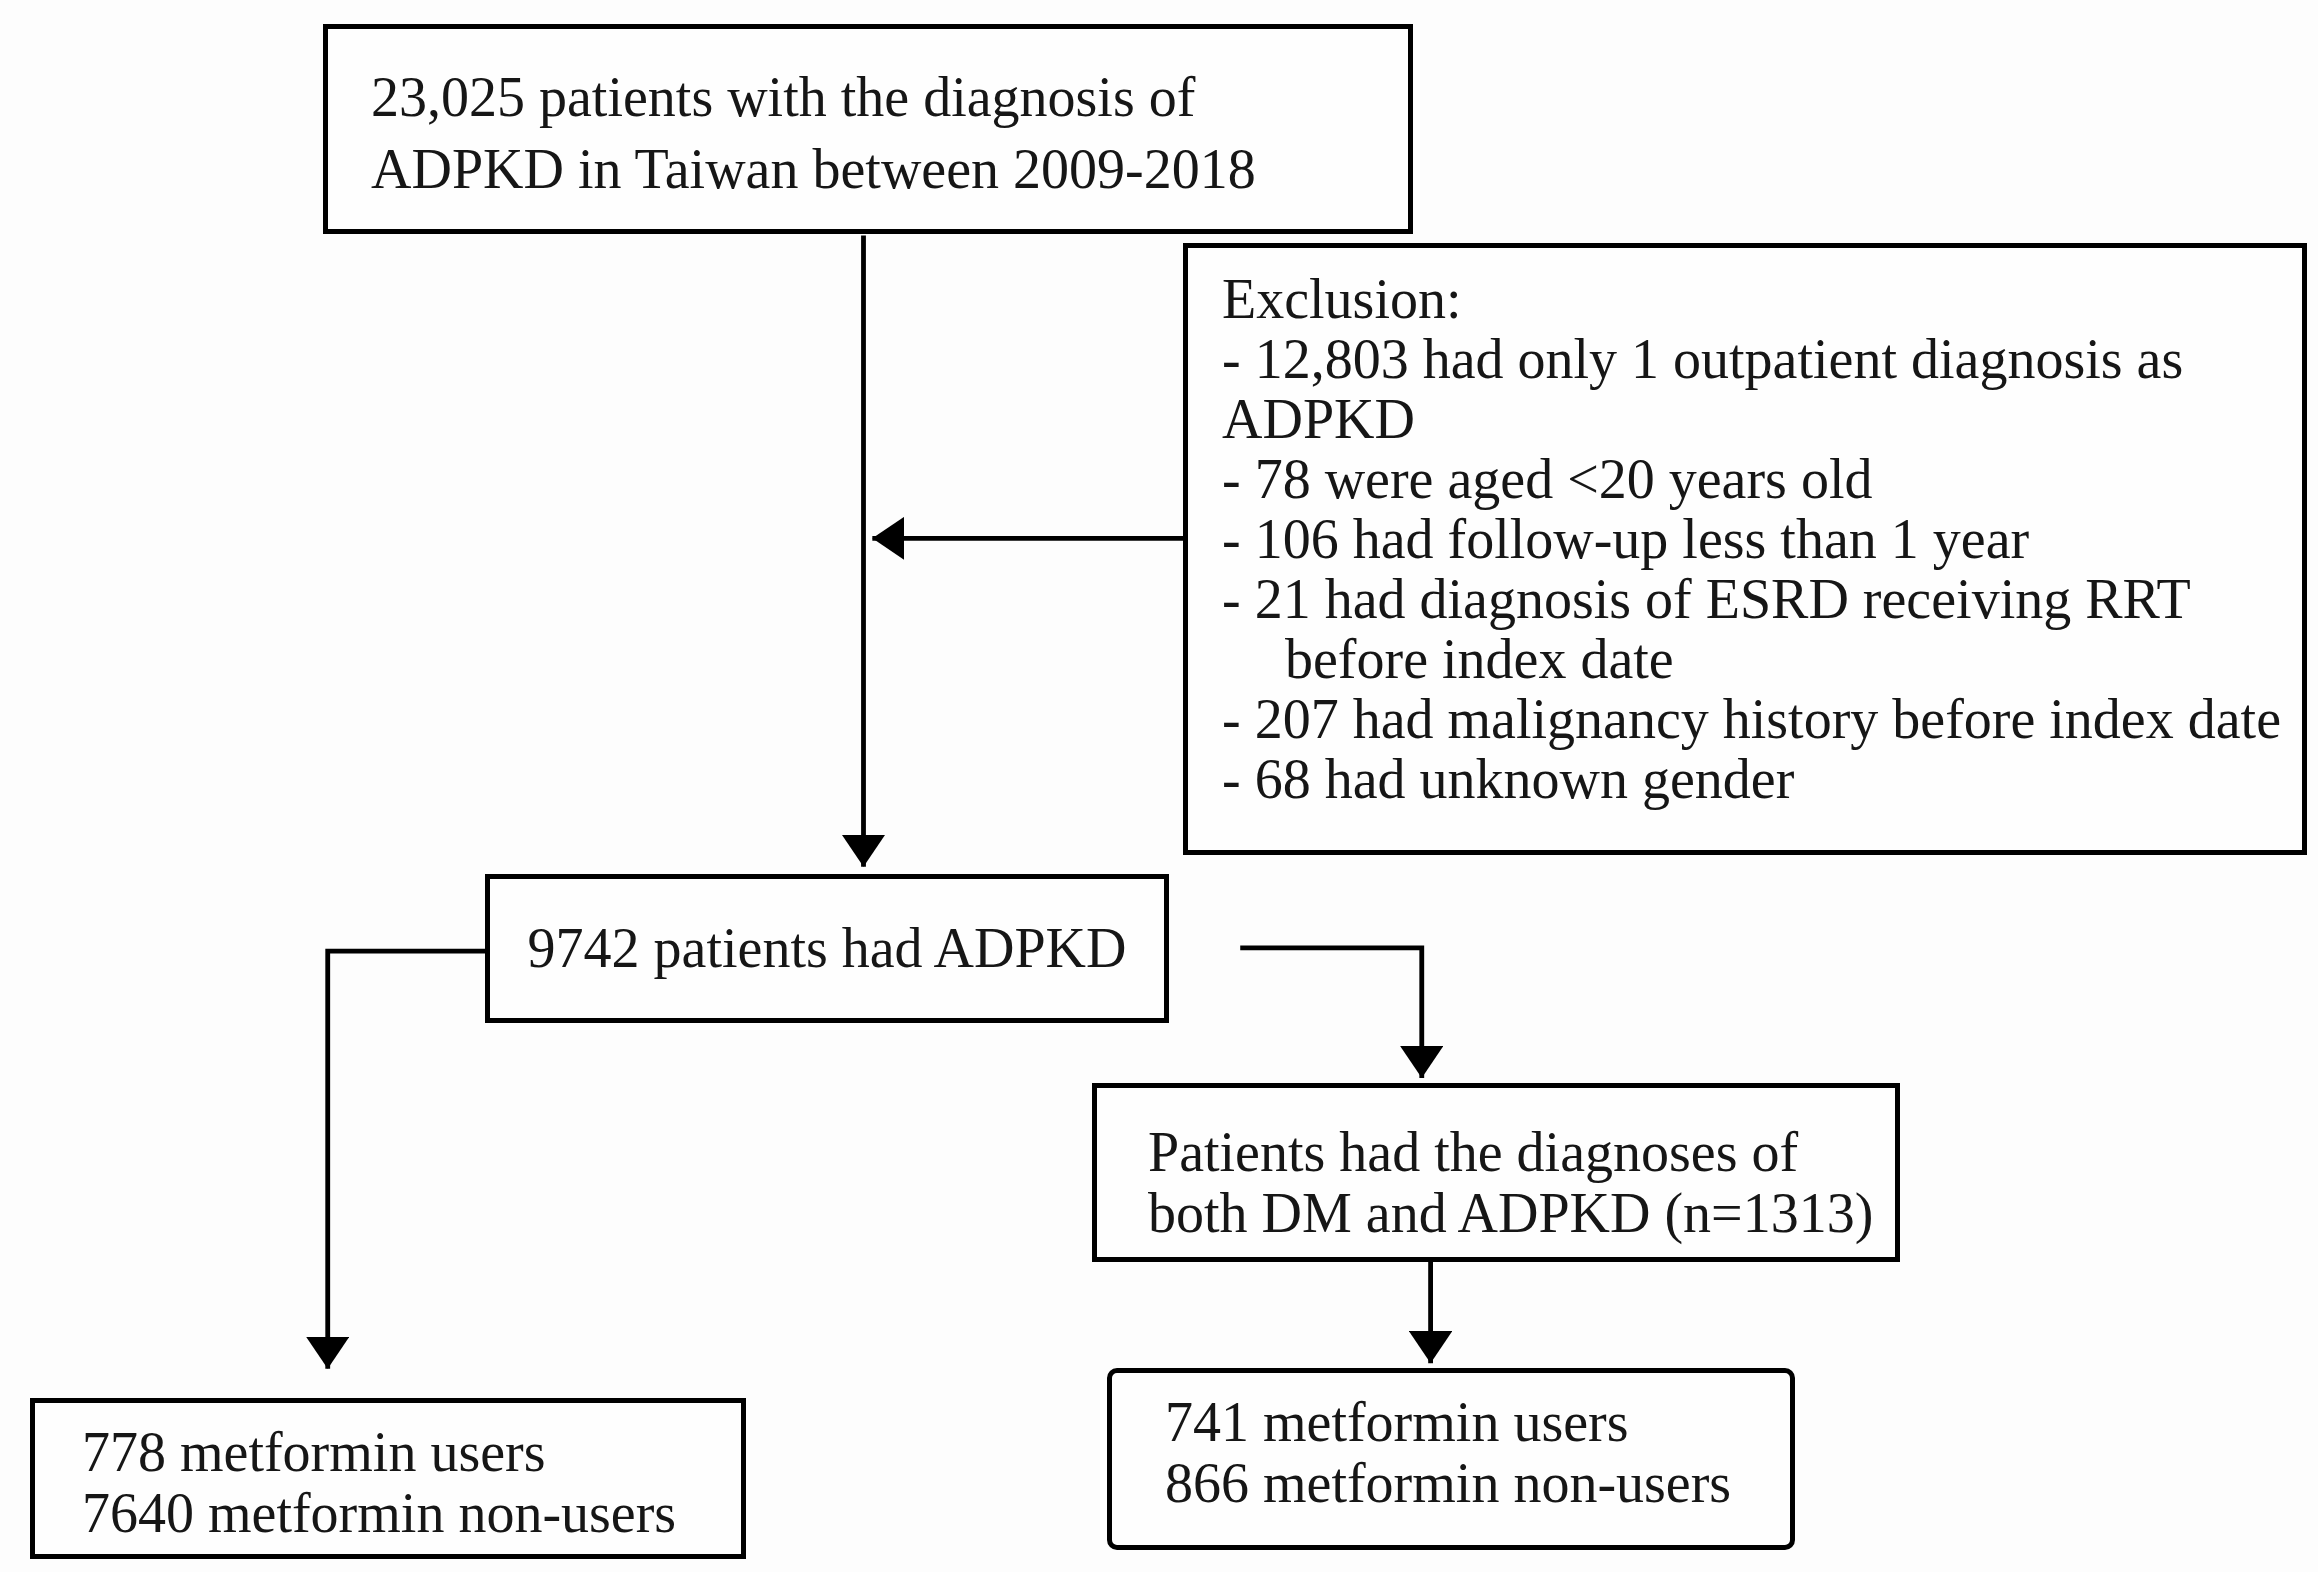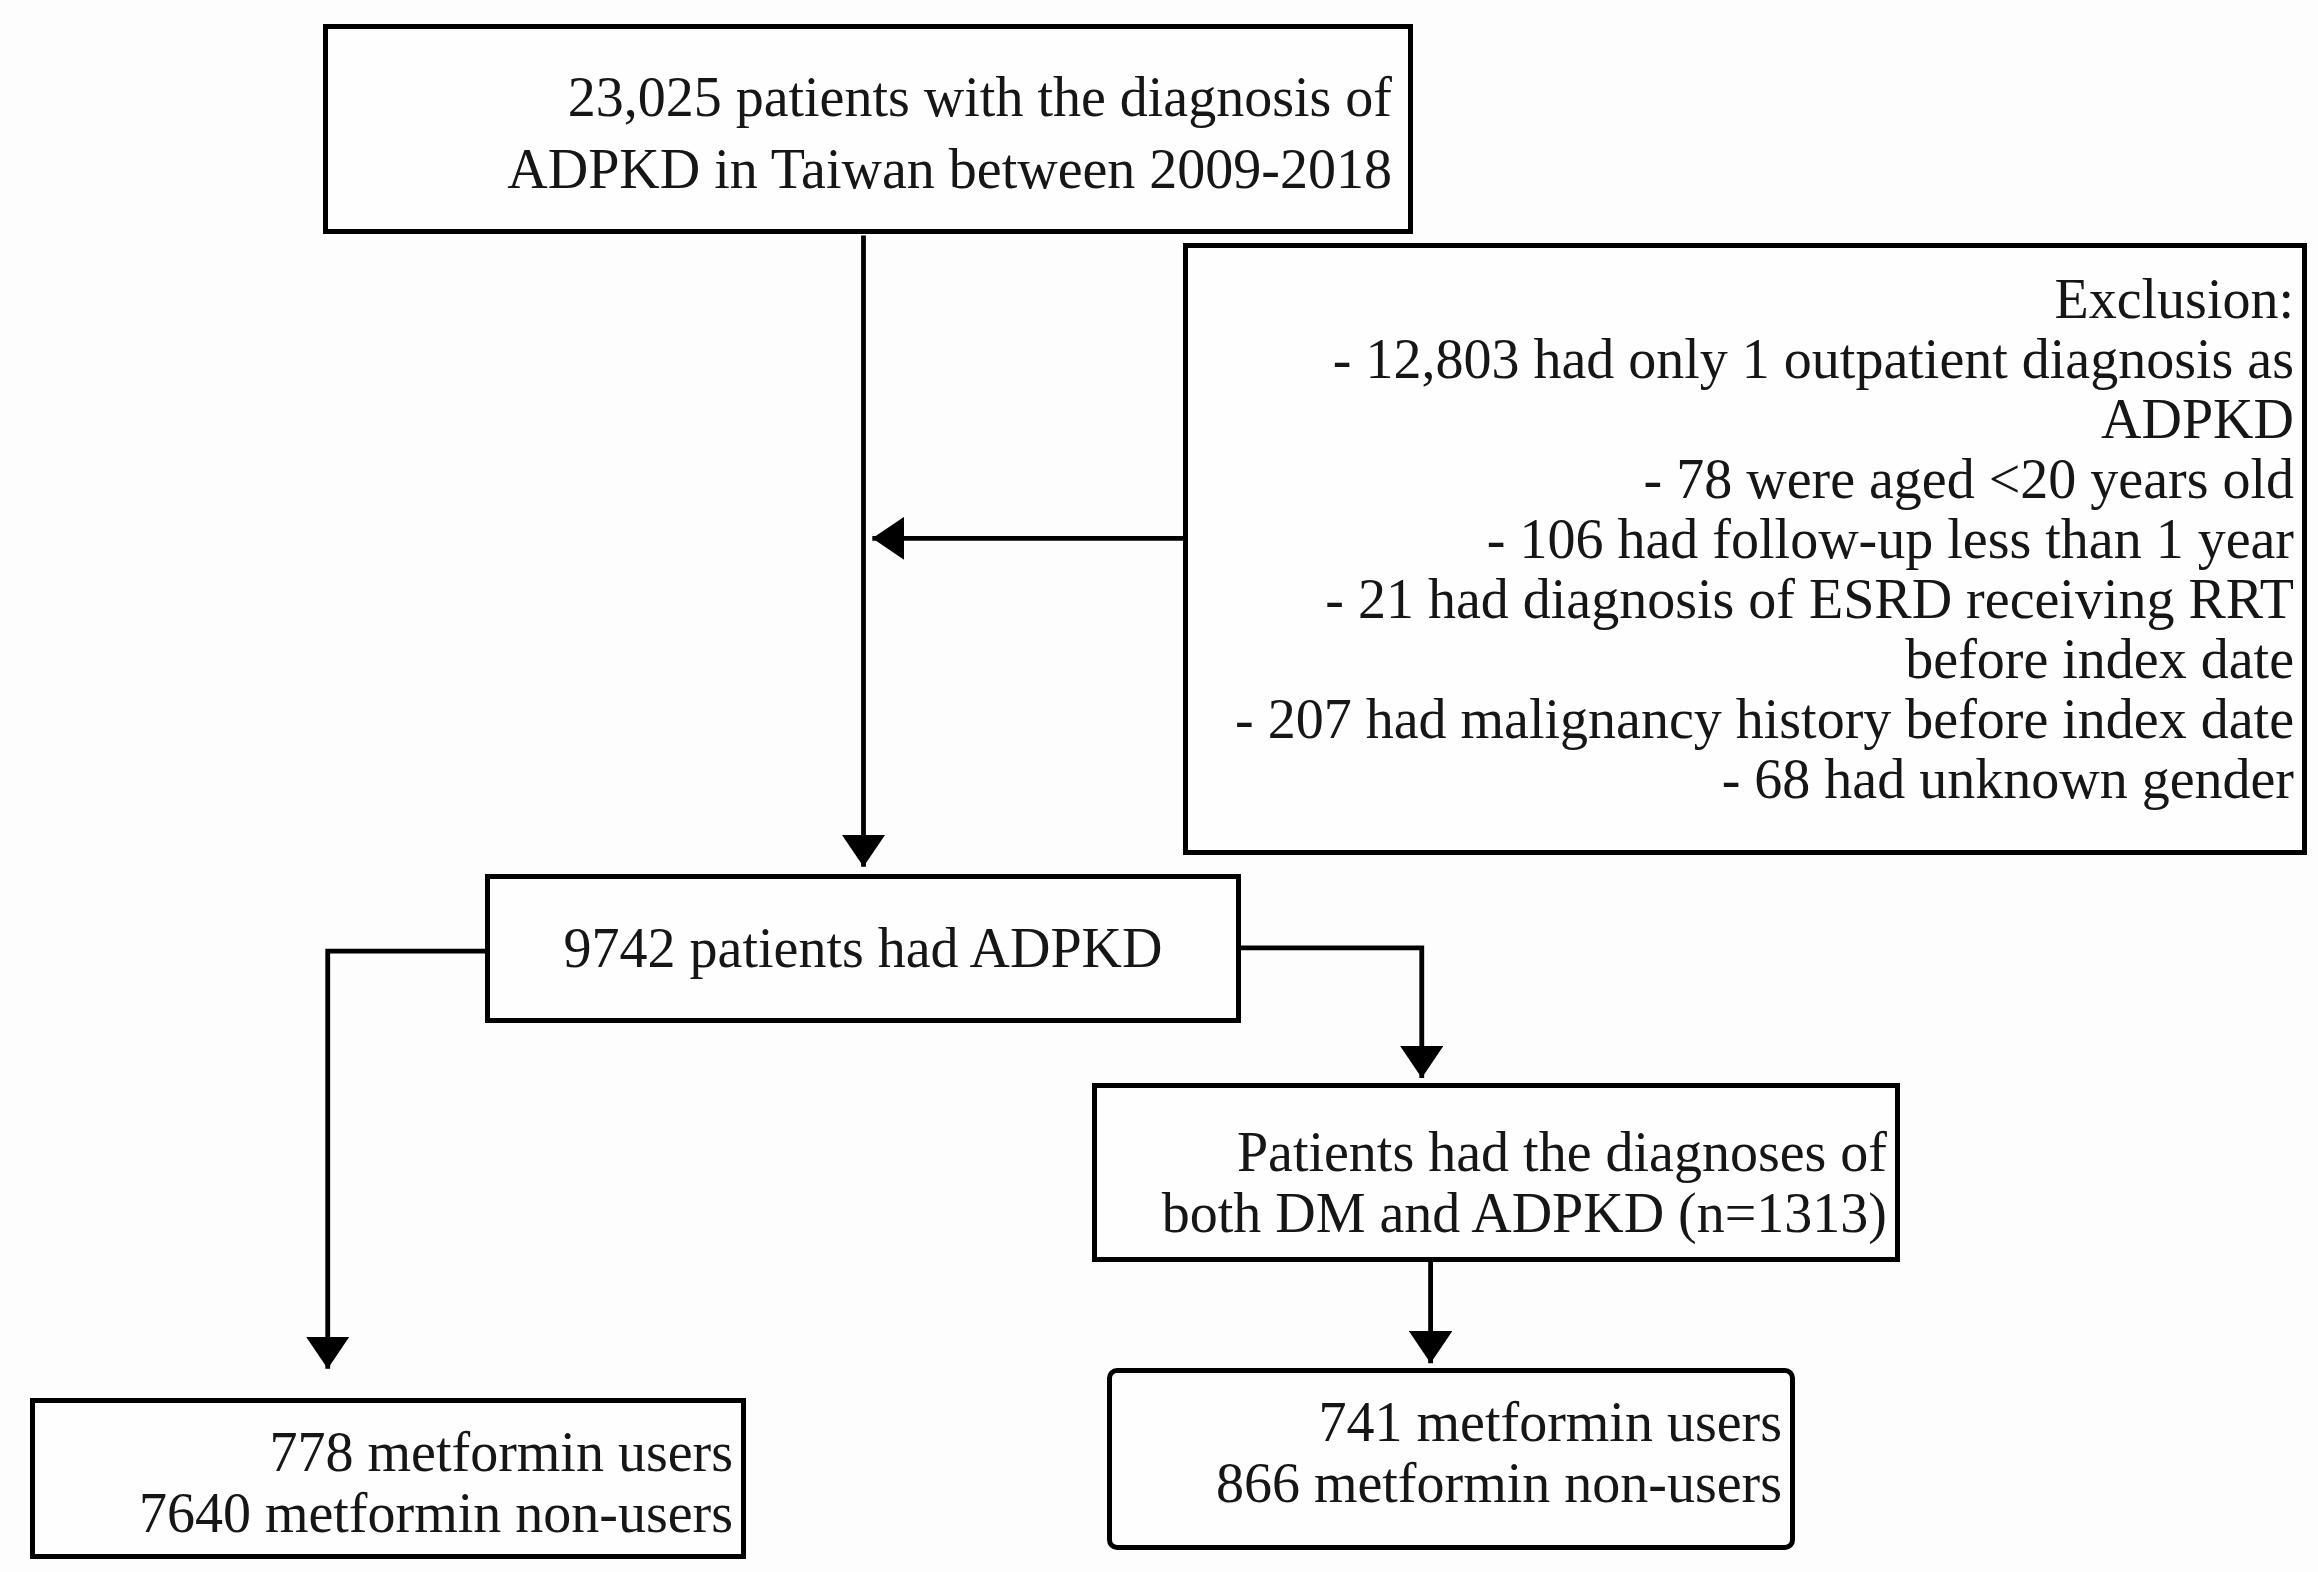--- a/index.html
+++ b/index.html
@@ -13,27 +13,27 @@
   }
   svg.connectors{position:absolute;left:0;top:0;width:2319px;height:1573px;}
   .box{
     position:absolute;
     box-sizing:border-box;
     border:5.6px solid #000000;
     background:#fefefe;
     font-size:56px;
     line-height:61px;
   }
-  .line{white-space:nowrap;text-align:right;}
+  .line{white-space:nowrap;}
   
   .b-initial{left:323px;top:24px;width:1090px;height:210px;
              padding:32px 16px 0 43px;line-height:72px;}
   .b-exclusion{left:1183px;top:243px;width:1124px;height:612px;
                padding:21px 8px 0 34px;line-height:60px;}
-  .b-adpkd{left:485px;top:874px;width:756px;height:149px;
+  .b-adpkd{left:485px;top:874px;width:684px;height:149px;
            display:flex;align-items:center;justify-content:center;text-align:center;}
   .b-dm{left:1092px;top:1083px;width:808px;height:179px;
         padding:34px 8px 0 51px;}
   .b-left-outcome{left:30px;top:1374px;width:716px;height:161px;
                   padding:19px 8px 0 47px;margin-top:24px;}
   .b-right-outcome{left:1107px;top:1368px;width:688px;height:182px;
                    padding:19px 8px 0 53px;border-radius:10px;}
   .indent{padding-left:63px;}
 </style>
 </head>

